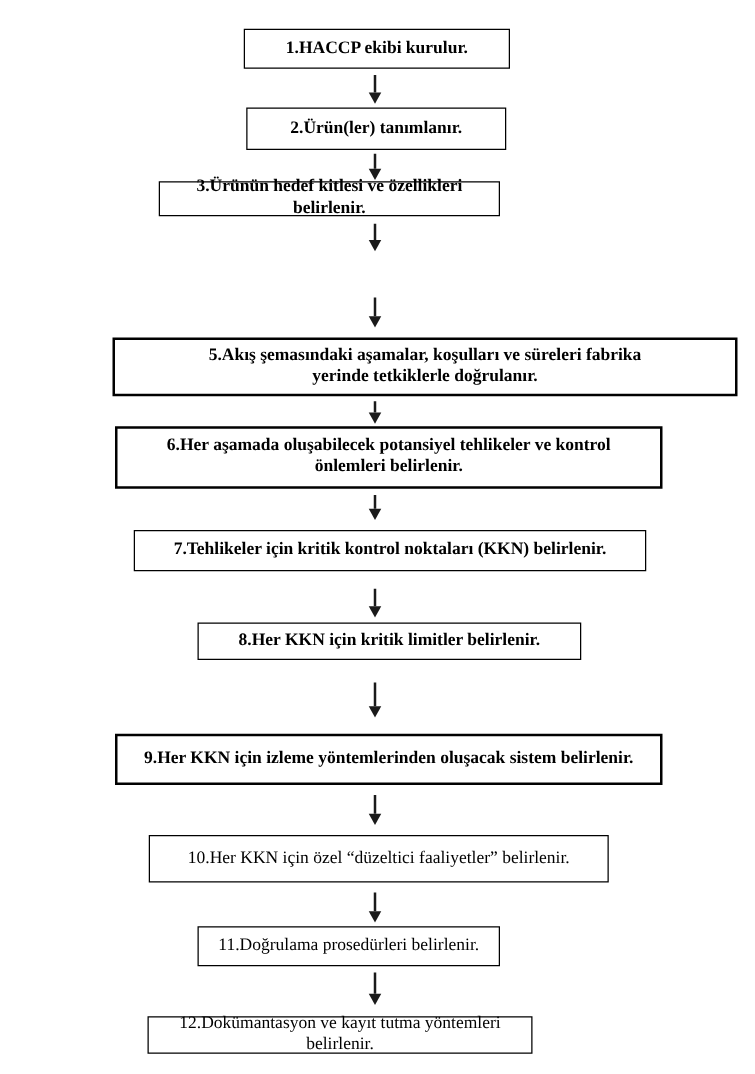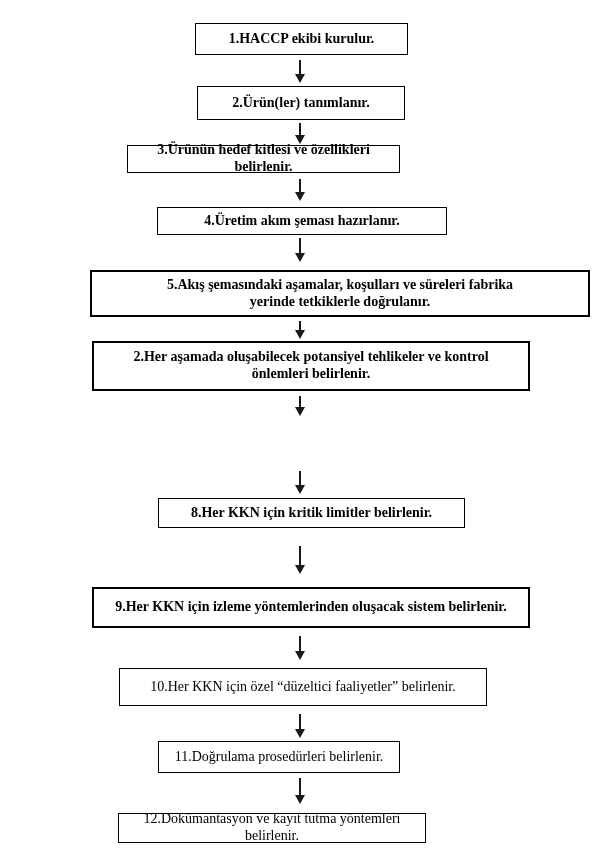--- a/index.html
+++ b/index.html
@@ -55,30 +55,30 @@
 
   <div class="box bold" style="left:195px; top:23px;  width:213px; height:32px;">
       <span class="lbl">1.HACCP ekibi kurulur.</span>
     </div>
   <div class="box bold" style="left:197px; top:86px;  width:208px; height:34px;">
       <span class="lbl">2.Ürün(ler) tanımlanır.</span>
     </div>
   <div class="box bold" style="left:112px; top:145px; width:273px; height:28px;margin-left:15px;">
       <span class="lbl">3.Ürünün hedef kitlesi ve özellikleri belirlenir.</span>
     </div>
-  <div class="box bold" style="left:157px; top:207px; width:290px; height:28px;">
-      <span class="lbl">4.Üretim akım şeması hazırlanır.</span>
-    </div>
   <div class="box bold thick" style="left:90px;  top:270px; width:500px; height:47px;">
       <span class="lbl">5.Akış şemasındaki aşamalar, koşulları ve süreleri fabrika
 yerinde tetkiklerle doğrulanır.</span>
     </div>
   <div class="box bold thick" style="left:92px;  top:341px; width:438px; height:50px;">
-      <span class="lbl">2.Her aşamada oluşabilecek potansiyel tehlikeler ve kontrol
+      <span class="lbl">6.Her aşamada oluşabilecek potansiyel tehlikeler ve kontrol
 önlemleri belirlenir.</span>
+    </div>
+  <div class="box bold" style="left:107px; top:424px; width:410px; height:33px;">
+      <span class="lbl">7.Tehlikeler için kritik kontrol noktaları (KKN) belirlenir.</span>
     </div>
   <div class="box bold" style="left:158px; top:498px; width:307px; height:30px;">
       <span class="lbl">8.Her KKN için kritik limitler belirlenir.</span>
     </div>
   <div class="box bold thick" style="left:92px;  top:587px; width:438px; height:41px;">
       <span class="lbl">9.Her KKN için izleme yöntemlerinden oluşacak sistem belirlenir.</span>
     </div>
   <div class="box" style="left:119px; top:668px; width:368px; height:38px;">
       <span class="lbl">10.Her KKN için özel “düzeltici faaliyetler” belirlenir.</span>
     </div>

